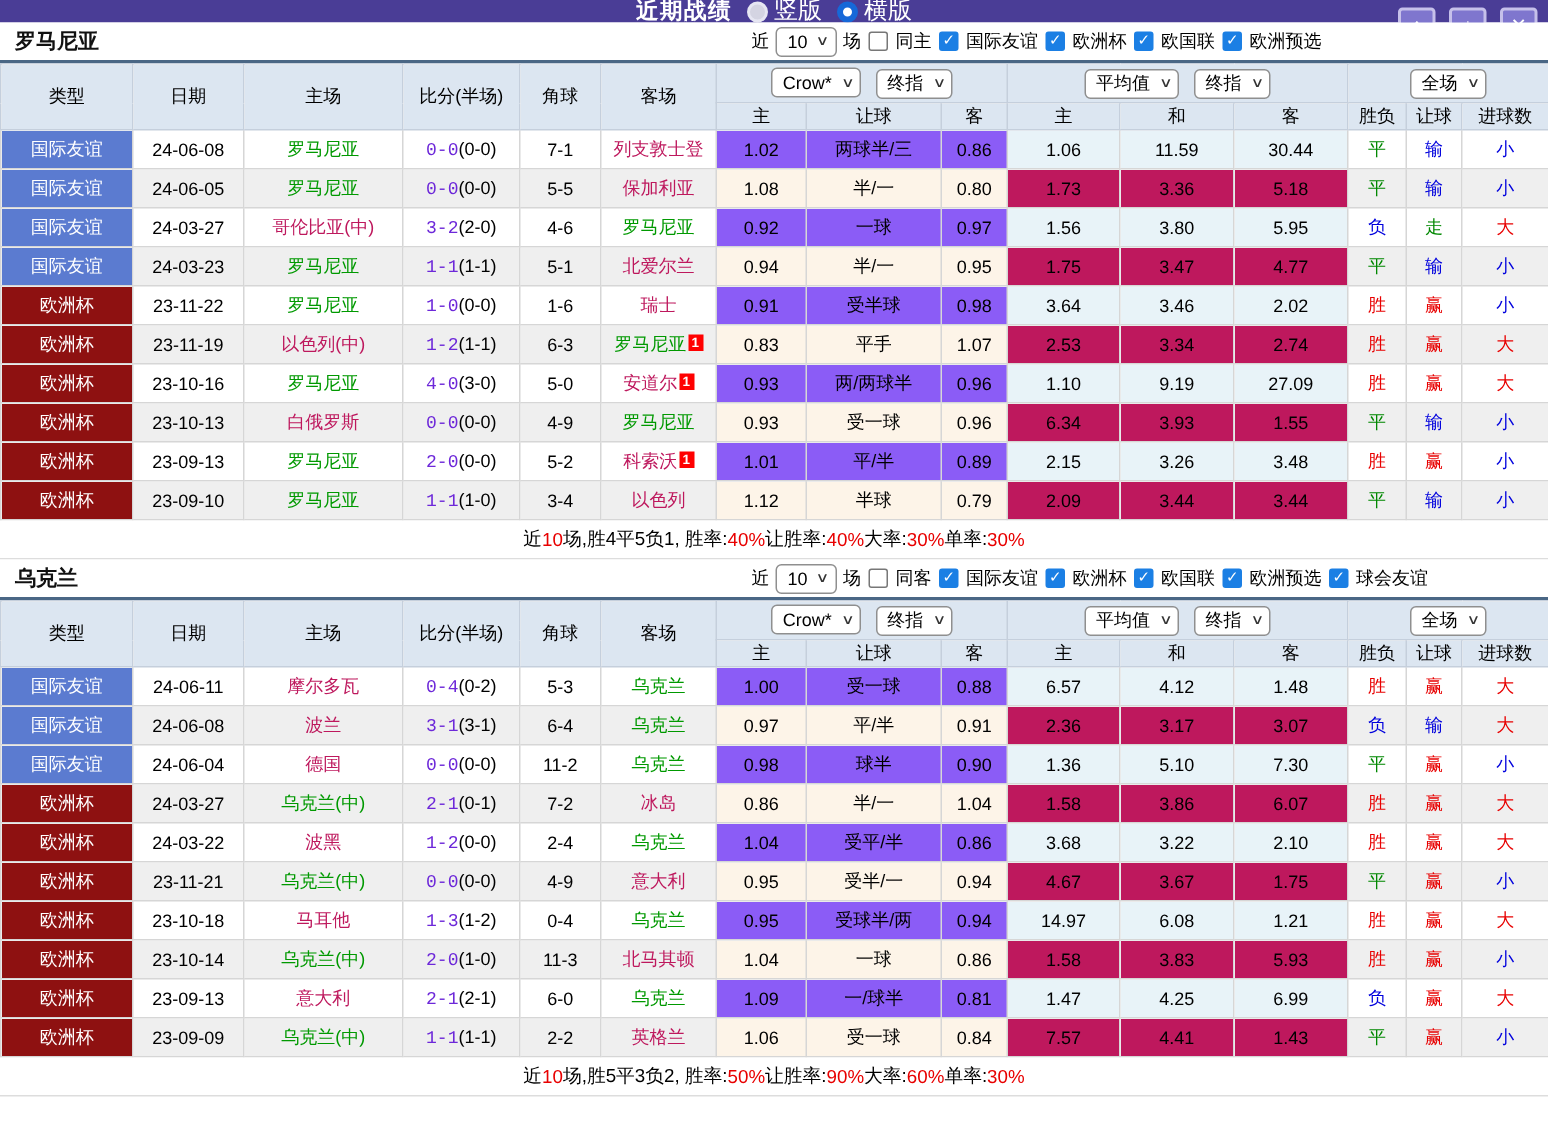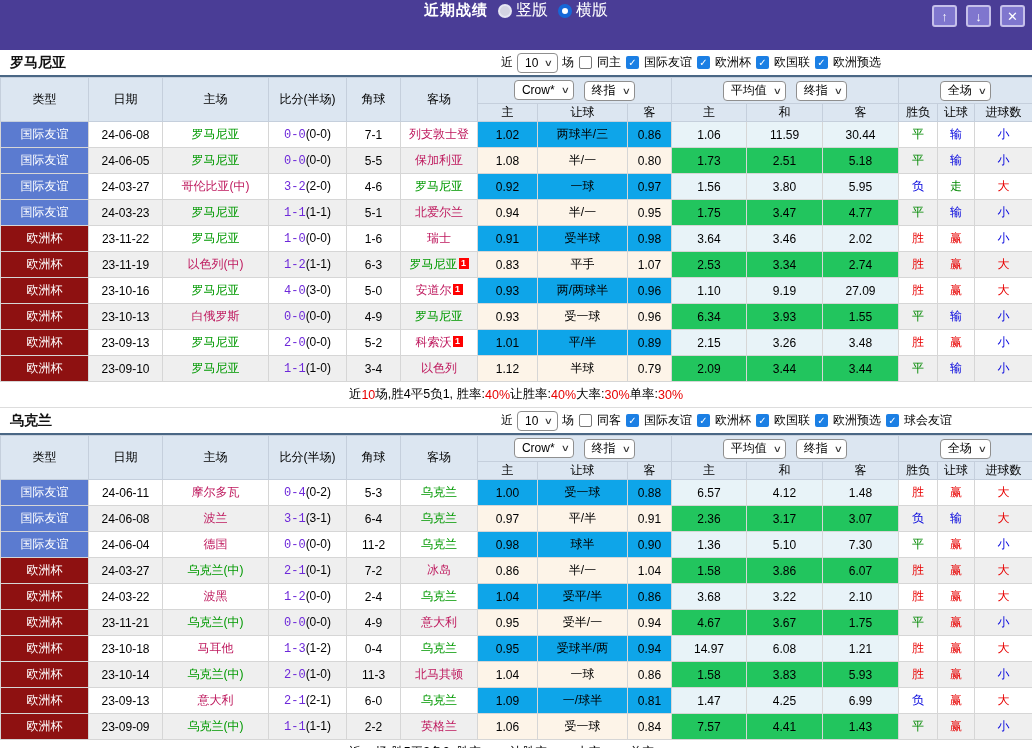--- a/index.html
+++ b/index.html
@@ -2,22 +2,22 @@
 <html><head>
 <meta charset="utf-8">
 <style>
   * { box-sizing: border-box; }
   html,body { margin:0; padding:0; }
   body {
     width:1032px; height:748px; overflow:hidden; background:#fff;
     font-family:"Liberation Sans","DejaVu Sans",sans-serif; font-size:12px; color:#000;
   }
   
-  .titlebar { height:50px; background:#4a3d96; position:relative;
-    display:flex; align-items:flex-start; justify-content:center; }
+  .titlebar { height:15px; background:#4a3d96; position:relative;
+    display:flex; align-items:center; justify-content:center; }
   .title-group { display:flex; align-items:center; gap:10px; }
   .title-text { color:#fff; font-weight:bold; font-size:15px; letter-spacing:1px; }
   .radio-item { display:flex; align-items:center; gap:4px; color:#fff; font-size:16px; cursor:pointer; }
   .radio { width:14px; height:14px; border-radius:50%; }
   .radio.unsel { background:#d4d4e2; border:2px solid #e6e6f2; }
   .radio.sel   { background:#fff;    border:4px solid #1668d8; }
   .win-btns { position:absolute; right:7px; top:5px; display:flex; gap:9px; }
   .win-btn { width:25px; height:22px; background:#7f76ce; border:2px solid #c6c0ea; border-radius:3px;
     color:#fff; font-size:13px; font-weight:bold; display:flex; align-items:center; justify-content:center;
     cursor:pointer; line-height:1; }
@@ -37,25 +37,25 @@
   .cb.checked { background:#1b7fe4; color:#fff; font-size:10px; font-weight:bold; line-height:1; }
   .cb.un { background:#fff; border:1px solid #777; }
   
   table { border-collapse:collapse; table-layout:fixed; width:1032px; font-size:12px; }
   td,th { border:1px solid #d6d6d6; text-align:center; padding:0; overflow:hidden; white-space:nowrap; }
   thead th { background:#dce6f1; font-weight:normal; color:#000; border-color:#c5cfdc; }
   tr.hr1 { height:26px; } tr.hr2 { height:17px; }
   tbody tr { height:26px; }
   .grp { text-align:center; }
   .grp .dd { margin:0 3px; }
-  td.c-odd { background:#0ea5e9; }
+  td.c-odd { background:#8b5cf6; }
   td.c-avg { background:#e8f3f8; }
   tr.even td { background:#efefef; }
   tr.even td.c-odd { background:#fdf4e8; }
-  tr.even td.c-avg { background:#22c55e; }
+  tr.even td.c-avg { background:#be185d; }
   td.c-type { color:#fff; }
   td.t-blue, tr.even td.t-blue { background:#5b7bd0; }
   td.t-red,  tr.even td.t-red  { background:#8e1111; }
   .team { color:#be185d; } .team.green { color:#009900; }
   .ft { color:#6d28d9;font-family:Liberation Mono, monospace; } .ht { color:#000;margin-top:38px; }
   td.c-res { font-weight:normal; }
   .res-g { color:#008800; } .res-r { color:#e80000; } .res-b { color:#0000dd; }
   .badge { display:inline-block; background:#f00; color:#fff; font-size:9px; font-weight:bold;
     width:10px; height:11px; line-height:11px; margin-left:1px; vertical-align:2px; text-align:center; }
   
@@ -199,21 +199,21 @@
         <td class="c-type t-blue">国际友谊</td>
         <td class="c-date">24-06-05</td>
         <td class="c-team"><span class="team green">罗马尼亚</span></td>
         <td class="c-score"><span class="ft">0-0</span><span class="ht">(0-0)</span></td>
         <td class="c-corner">5-5</td>
         <td class="c-team"><span class="team">保加利亚</span></td>
         <td class="c-odd">1.08</td>
         <td class="c-odd">半/一</td>
         <td class="c-odd">0.80</td>
         <td class="c-avg">1.73</td>
-        <td class="c-avg">2.51</td>
+        <td class="c-avg">3.36</td>
         <td class="c-avg">5.18</td>
         <td class="c-res res-g">平</td>
         <td class="c-res res-b">输</td>
         <td class="c-res res-b">小</td>
       </tr>
       <tr>
         <td class="c-type t-blue">国际友谊</td>
         <td class="c-date">24-03-27</td>
         <td class="c-team"><span class="team">哥伦比亚(中)</span></td>
         <td class="c-score"><span class="ft">3-2</span><span class="ht">(2-0)</span></td>

